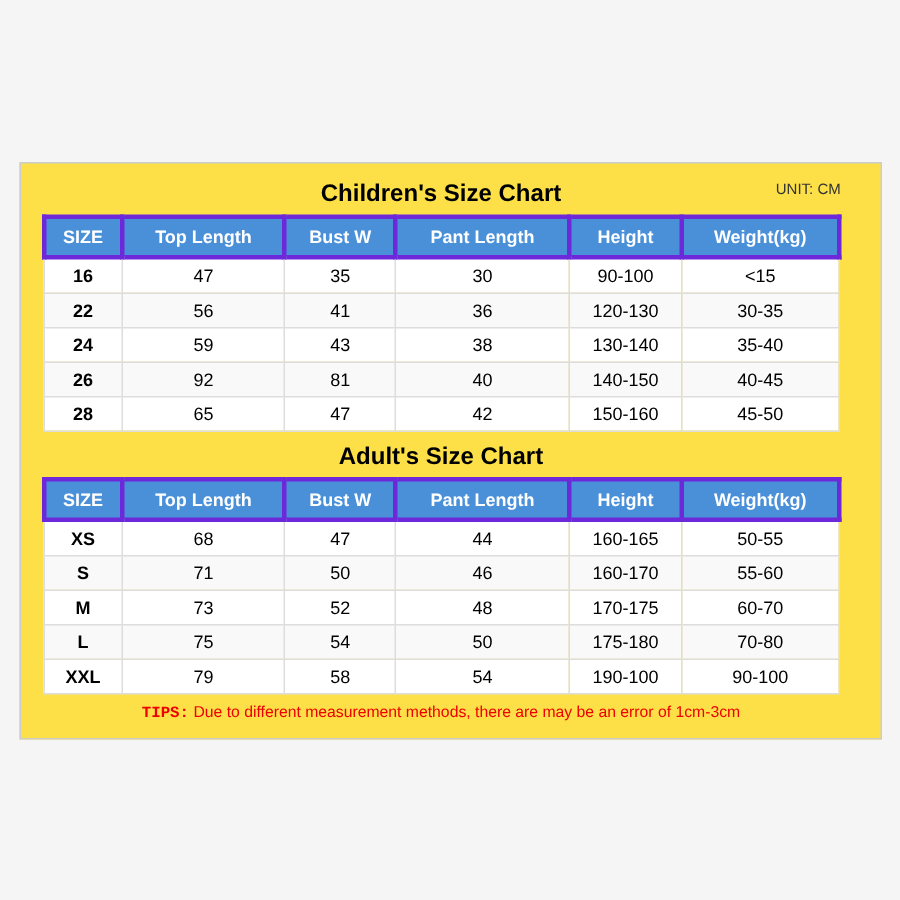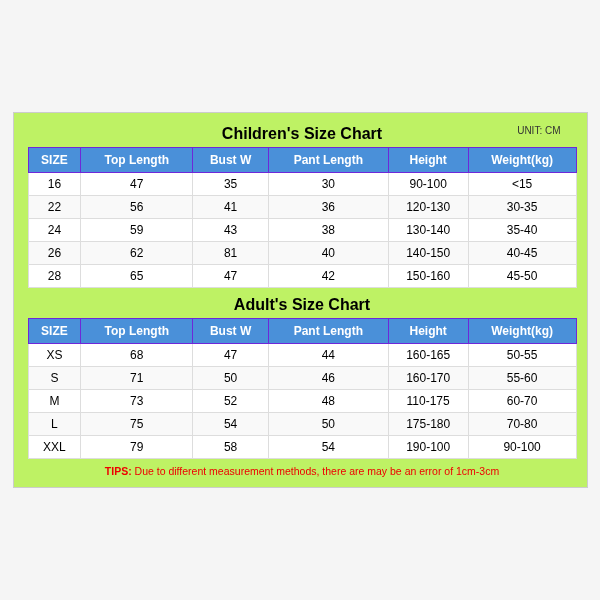--- a/index.html
+++ b/index.html
@@ -6,85 +6,86 @@
     body {
       width: 600px;
       height: 600px;
       background: #f5f5f5;
       display: flex;
       align-items: center;
       justify-content: center;
       font-family: Arial, sans-serif;
     }
     .chart-container {
-      background: #bef264;
+      background: #fde047;
       border: 1px solid #ccc;
-      padding: 12px 10px 10px 14px;
+      padding: 12px 26px 10px 14px;
       width: 575px;
     }
     .section-title-row {
       display: flex;
       align-items: baseline;
       justify-content: center;
       margin-bottom: 4px;
       position: relative;
     }
     .section-title {
       font-size: 16px;
       font-weight: bold;
       text-align: center;
     }
     .unit-label {
       position: absolute;
-      right: 16px;
+      right: 0;
       font-size: 10px;
       color: #333;
     }
     table {
       width: 100%;
       border-collapse: collapse;
       font-size: 12px;
     }
     th {
       background: #4a90d9;
       color: #fff;
       padding: 5px 3px;
       text-align: center;
       font-weight: bold;
-      border: 1px solid #6d28d9;
+      border: 3px solid #6d28d9;
     }
     td {
       padding: 4px 3px;
       text-align: center;
       border: 1px solid #ddd;
     }
     tr:nth-child(even) td {
       background: #f9f9f9;
     }
     tr:nth-child(odd) td {
       background: #fff;
     }
     .size-col {
-      font-weight: normal;
+      font-weight: bold;
     }
     .adult-title-row {
       display: flex;
       align-items: baseline;
       justify-content: center;
       margin-bottom: 4px;
       margin-top: 8px;
     }
     .tips-row {
       margin-top: 6px;
       text-align: center;
       font-size: 10.5px;
     }
     .tips-label {
       color: #e00;
       font-weight: bold;
+      font-family: Liberation Mono, monospace;
     }
     .tips-text {
       color: #e00;
       margin-top: 44px;
     }
   </style>
 </head>
 <body>
 
 <div class="chart-container">
@@ -125,21 +126,21 @@
         <tr>
           <td class="size-col">24</td>
           <td>59</td>
           <td>43</td>
           <td>38</td>
           <td>130-140</td>
           <td>35-40</td>
         </tr>
         <tr>
           <td class="size-col">26</td>
-          <td>62</td>
+          <td>92</td>
           <td>81</td>
           <td>40</td>
           <td>140-150</td>
           <td>40-45</td>
         </tr>
         <tr>
           <td class="size-col">28</td>
           <td>65</td>
           <td>47</td>
           <td>42</td>
@@ -179,21 +180,21 @@
           <td>50</td>
           <td>46</td>
           <td>160-170</td>
           <td>55-60</td>
         </tr>
         <tr>
           <td class="size-col">M</td>
           <td>73</td>
           <td>52</td>
           <td>48</td>
-          <td>110-175</td>
+          <td>170-175</td>
           <td>60-70</td>
         </tr>
         <tr>
           <td class="size-col">L</td>
           <td>75</td>
           <td>54</td>
           <td>50</td>
           <td>175-180</td>
           <td>70-80</td>
         </tr>

